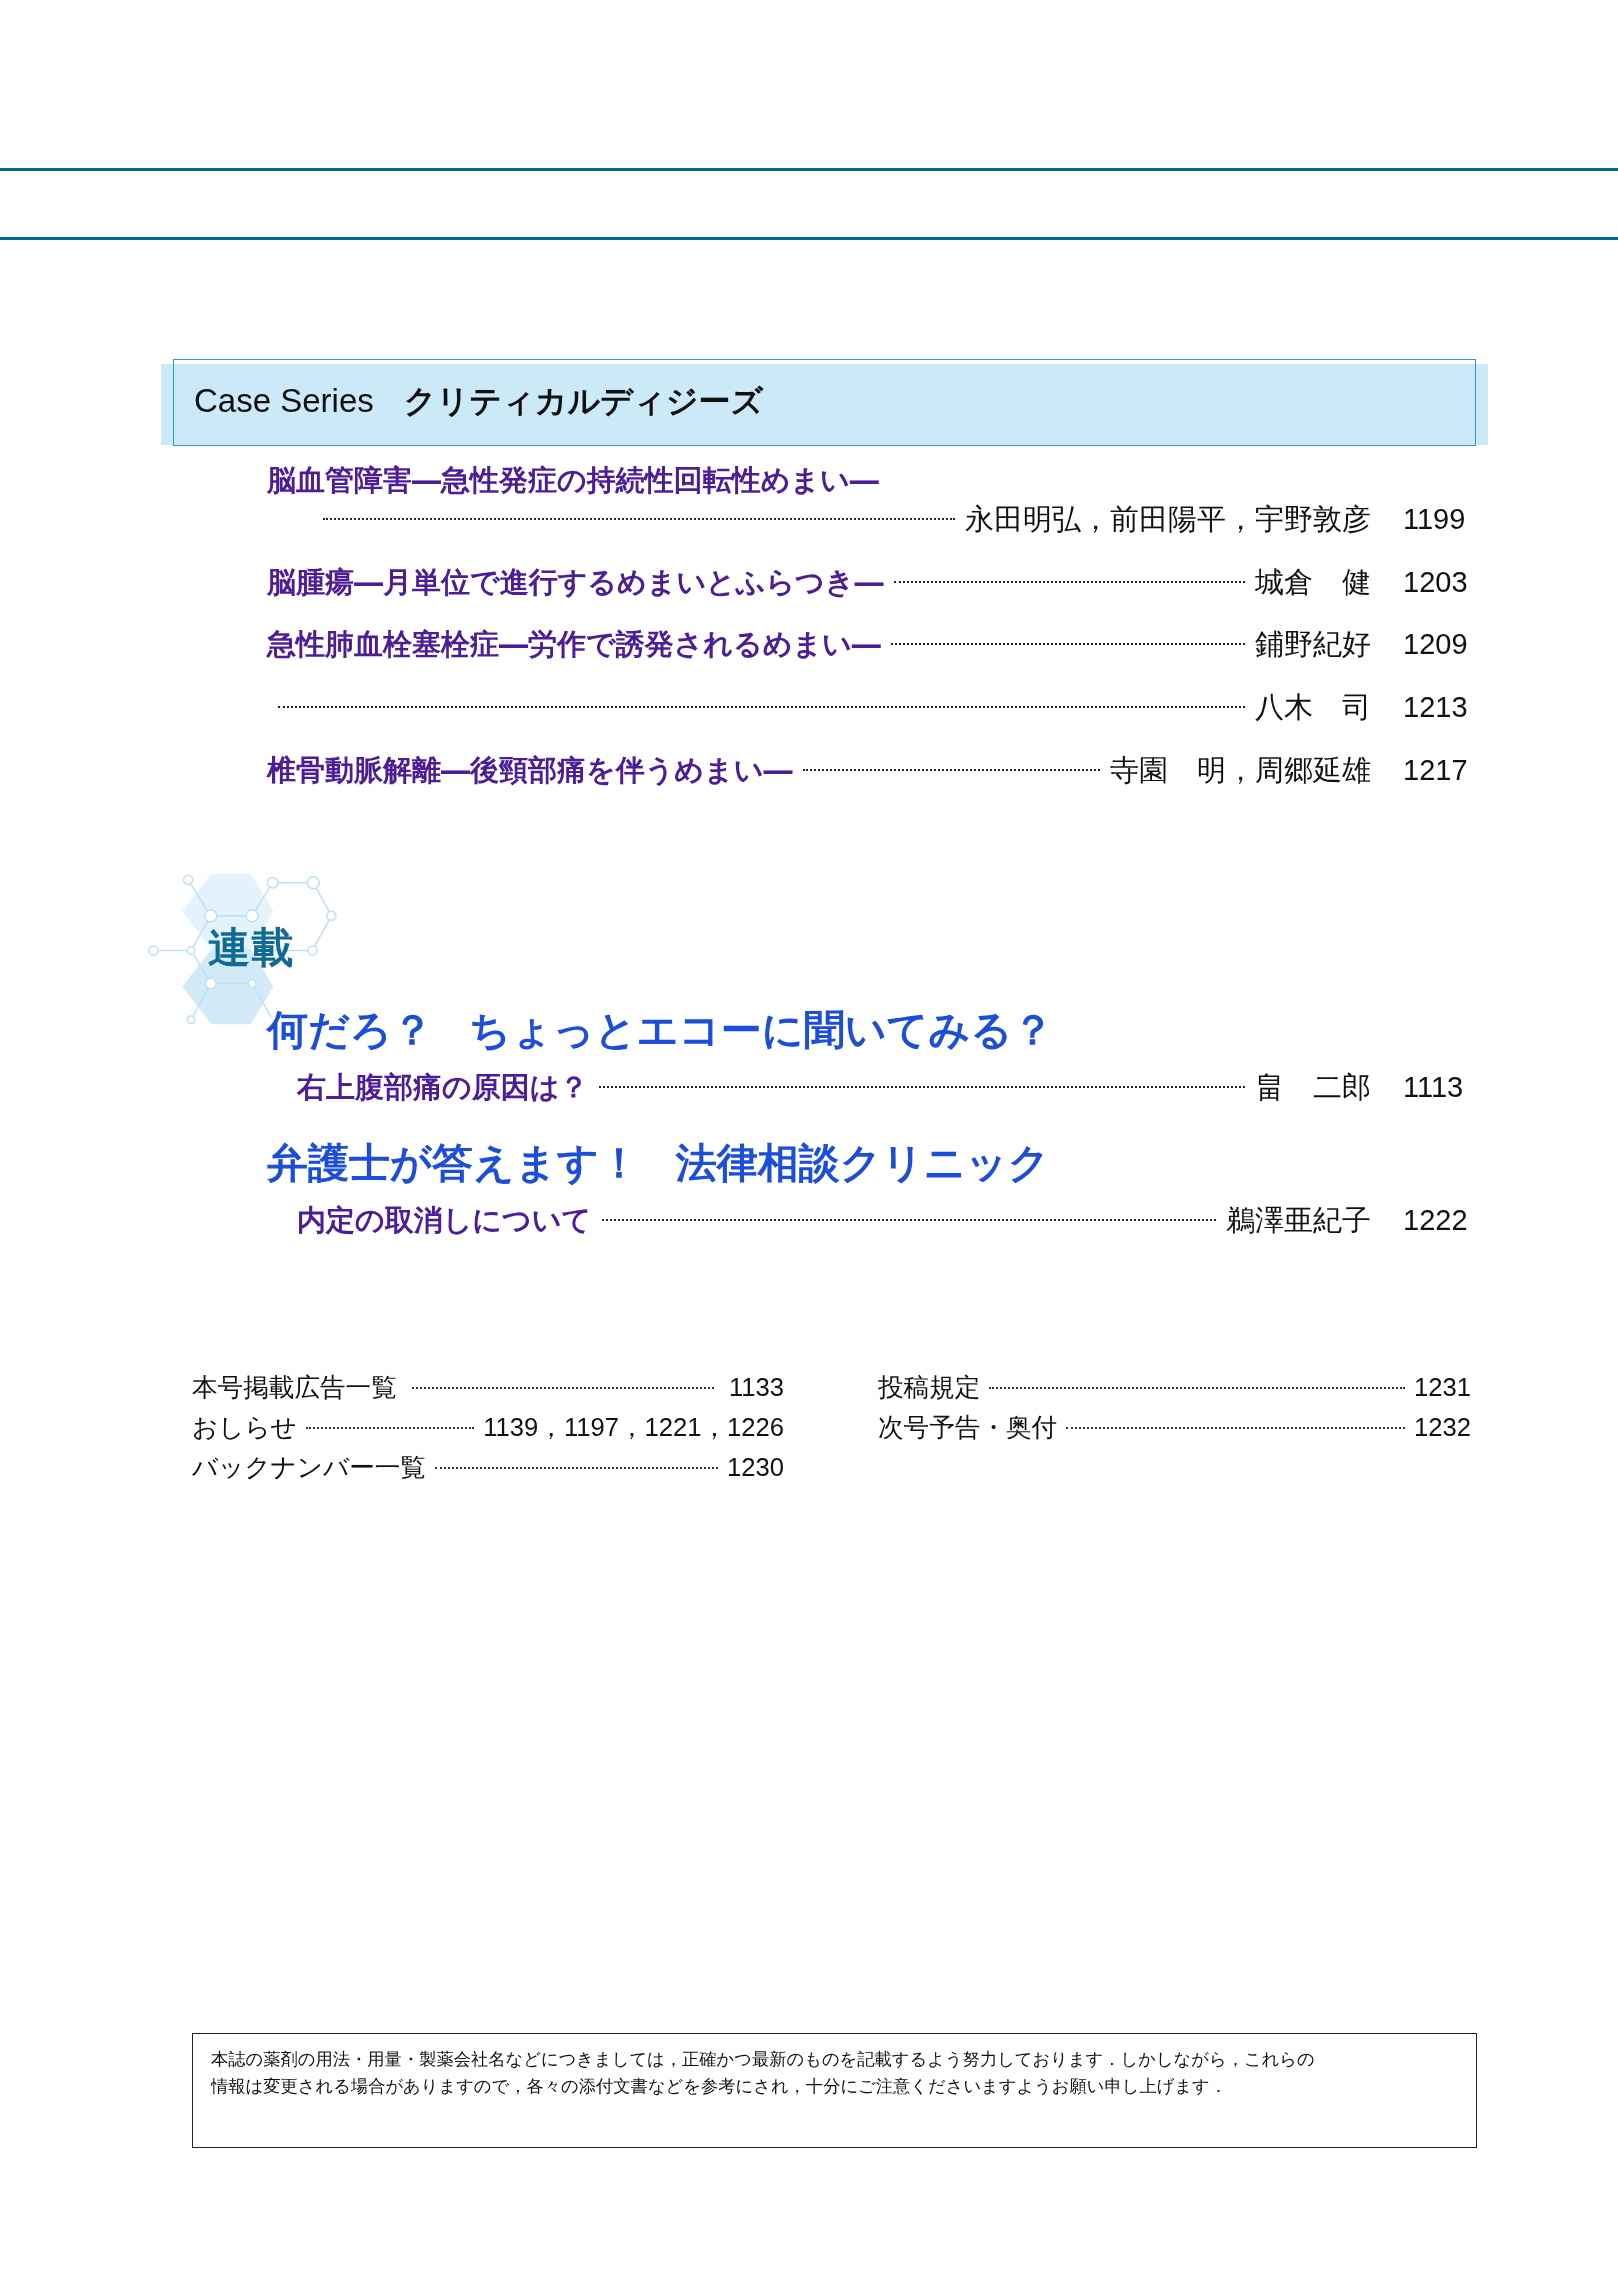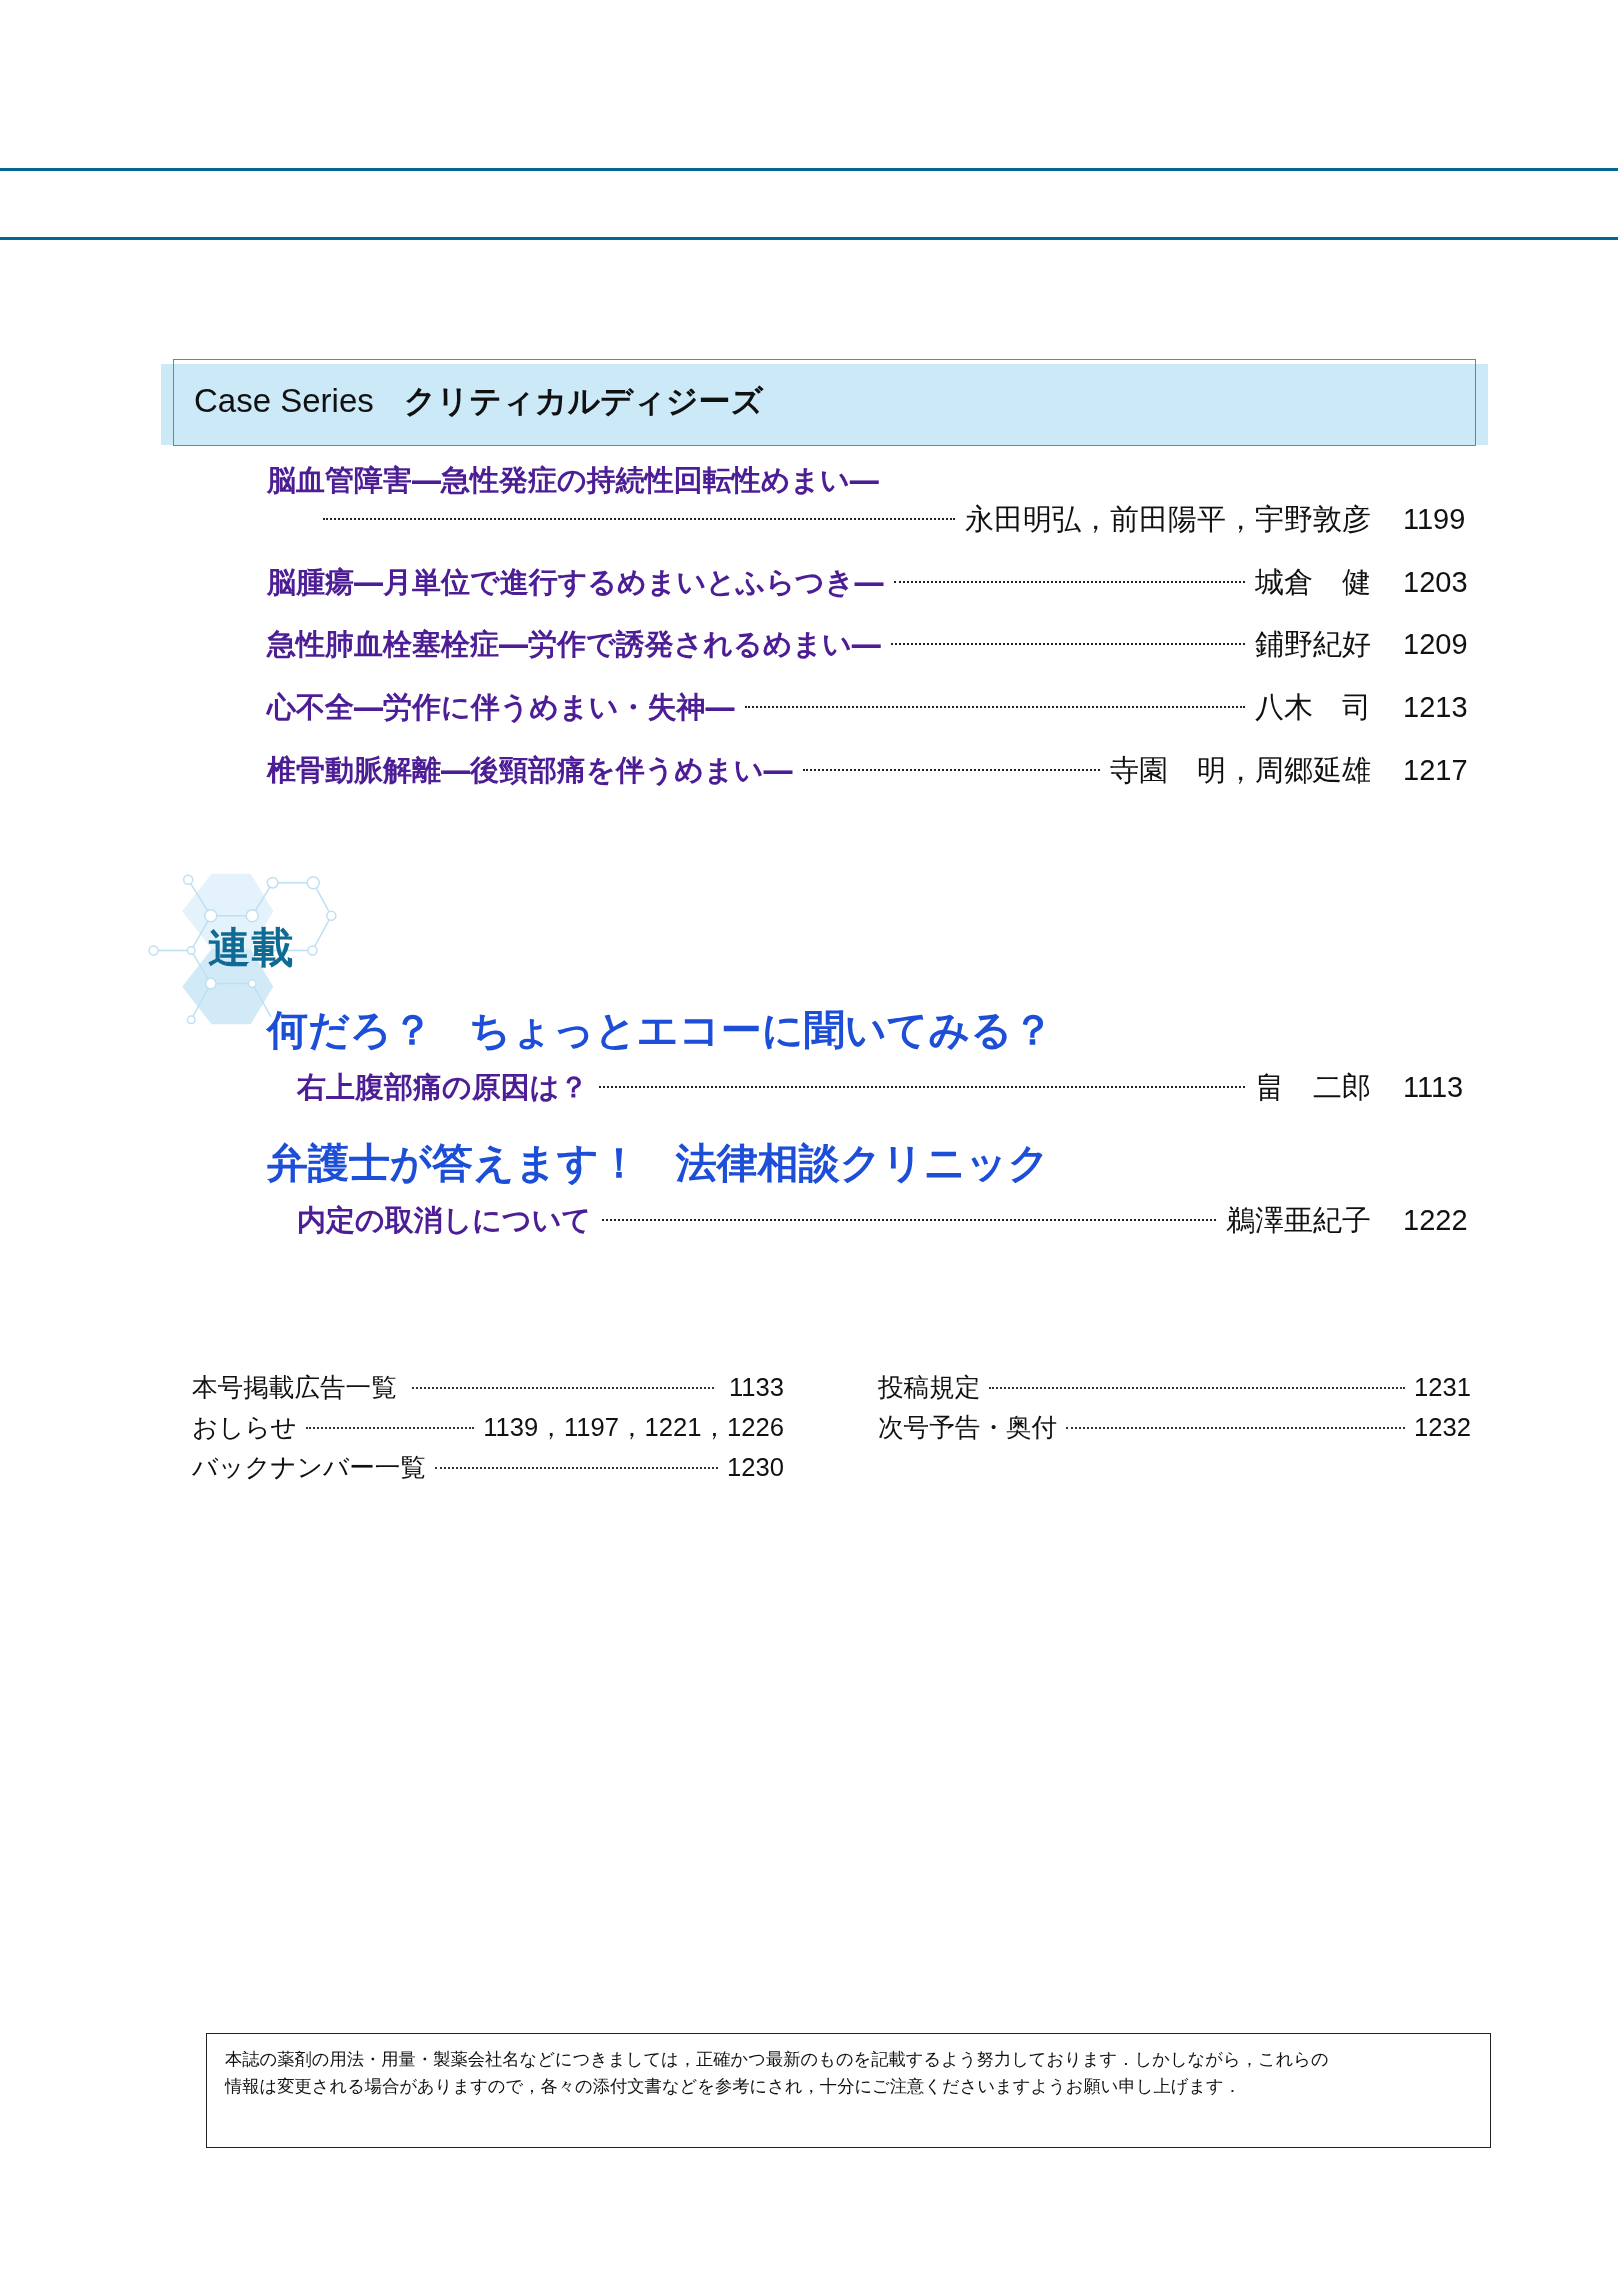--- a/index.html
+++ b/index.html
@@ -32,21 +32,21 @@
                   color: #0F6A94; line-height: 53px; letter-spacing: 1.5px; }
   .serial-heading { position: absolute; left: 267px; font-size: 41px; font-weight: bold; line-height: 45px; white-space: nowrap; color: #1d4ed8; }
   .serial-heading .gap { display: inline-block; width: 36px; }
 
   
   .idx { position: absolute; height: 36px; display: flex; align-items: baseline; white-space: nowrap; font-size: 25.6px; line-height: 36px; color: #111; }
   .idx .leader { border-bottom: 2.3px dotted #333; top: -7.5px; margin: 0 9px; }
   .idx .num { font-family: "Liberation Sans", sans-serif; }
 
   
-  .disclaimer { position: absolute; left: 206px; top: 2033px; width: 1285px; height: 115px;
+  .disclaimer { position: absolute; left: 192px; top: 2033px; width: 1285px; height: 115px;
                 border: 1.5px solid #222; box-sizing: border-box; padding: 12px 0 0 18px;
                 font-family: "DejaVu Serif", "Liberation Serif", serif; font-size: 17.3px; line-height: 27px; color: #111; }
   .disclaimer p { margin: 0; white-space: nowrap; }
 </style>
 </head>
 <body>
 
 <div class="rule top"></div>
 <div class="rule bottom"></div>
 
@@ -83,21 +83,20 @@
   <div class="entry-row">
     <span class="entry-title">急性肺血栓塞栓症―労作で誘発されるめまい―</span>
     <span class="leader"></span>
     <span class="author">鋪野紀好</span>
     <span class="page">1209</span>
   </div>
 </div>
 
 <div class="entry" style="top:687px;">
   <div class="entry-row">
-    <span class="entry-title">心不全―労作に伴うめまい・失神―</span>
     <span class="leader"></span>
     <span class="author">八木　司</span>
     <span class="page">1213</span>
   </div>
 </div>
 
 <div class="entry" style="top:750px;">
   <div class="entry-row">
     <span class="entry-title">椎骨動脈解離―後頸部痛を伴うめまい―</span>
     <span class="leader"></span>

